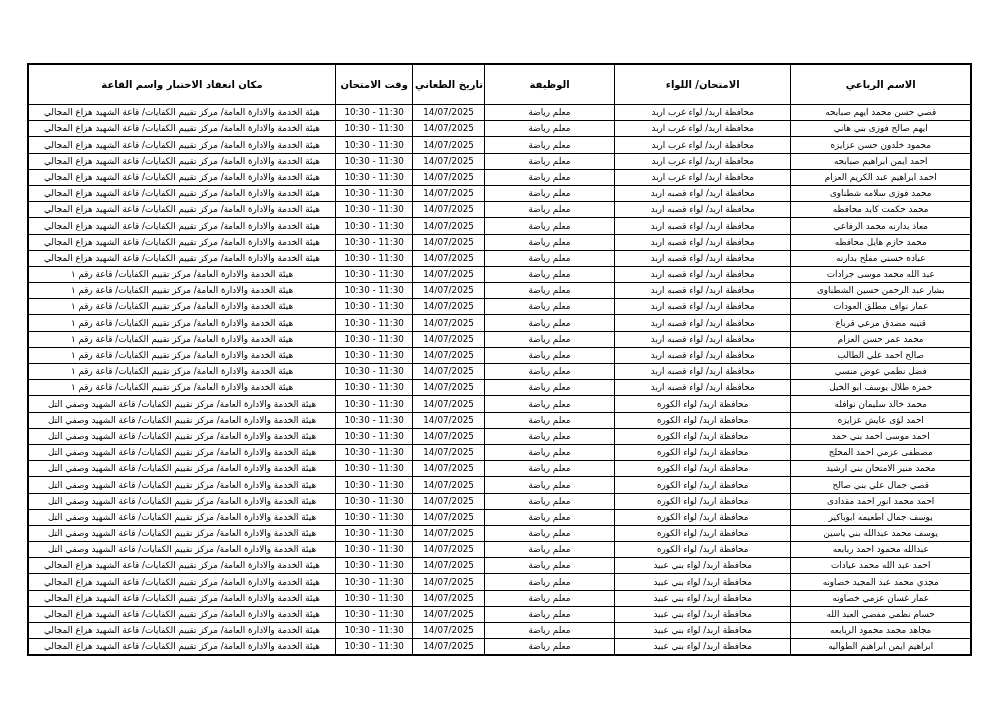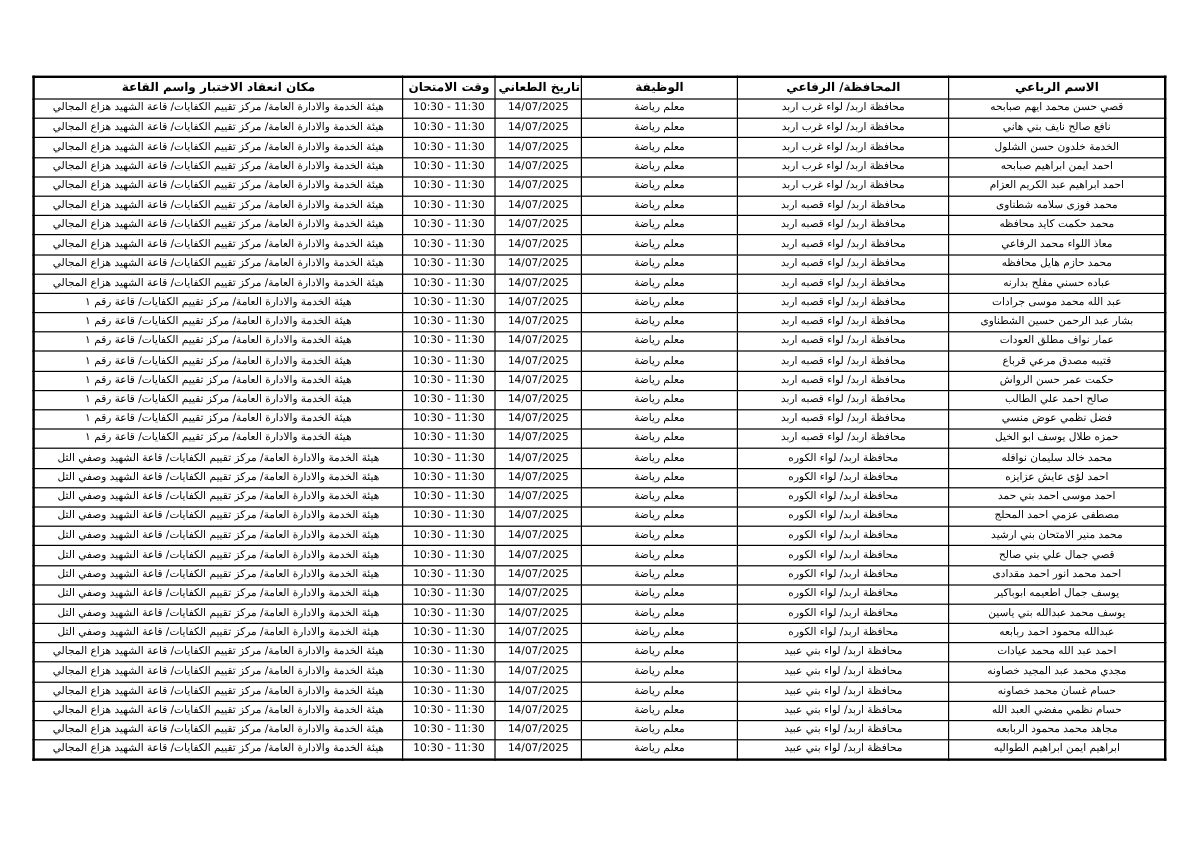--- a/index.html
+++ b/index.html
@@ -31,21 +31,21 @@
   }
   table.exam-table {
     border: 2px solid #000000;
   }
   table.exam-table th {
     height: 17px;
     font-size: 10px;
     font-weight: bold;
     text-align: center;
     vertical-align: middle;
-    padding: 0 2px;
+    padding: 11px 2px;
     white-space: nowrap;
     overflow: hidden;
     color: #000000;
   }
   table.exam-table td {
     height: 15.2px;
     font-size: 8.8px;
     text-align: center;
     vertical-align: middle;
     padding: 0 2px;
@@ -76,46 +76,46 @@
       <col class="c-name">
       <col class="c-gov">
       <col class="c-job">
       <col class="c-date">
       <col class="c-time">
       <col class="c-loc">
     </colgroup>
     <thead>
       <tr>
         <th>الاسم الرباعي</th>
-        <th>المحافظة/ الرفاعي</th>
+        <th>الامتحان/ اللواء</th>
         <th>الوظيفة</th>
         <th>تاريخ الطعاني</th>
         <th>وقت الامتحان</th>
         <th>مكان انعقاد الاختبار واسم القاعة</th>
       </tr>
     </thead>
     <tbody>
         <tr>
           <td class="col-name">قصي حسن محمد ايهم صبابحه</td>
           <td class="col-governorate">محافظة اربد/ لواء غرب اربد</td>
           <td class="col-job">معلم رياضة</td>
           <td class="col-date">14/07/2025</td>
           <td class="col-time">10:30 - 11:30</td>
           <td class="col-location">هيئة الخدمة والادارة العامة/ مركز تقييم الكفايات/ قاعة الشهيد هزاع المجالي</td>
         </tr>
         <tr>
-          <td class="col-name">نافع صالح نايف بني هاني</td>
-          <td class="col-governorate">محافظة اربد/ لواء غرب اربد</td>
-          <td class="col-job">معلم رياضة</td>
-          <td class="col-date">14/07/2025</td>
-          <td class="col-time">10:30 - 11:30</td>
-          <td class="col-location">هيئة الخدمة والادارة العامة/ مركز تقييم الكفايات/ قاعة الشهيد هزاع المجالي</td>
-        </tr>
-        <tr>
-          <td class="col-name">الخدمة خلدون حسن الشلول</td>
+          <td class="col-name">ايهم صالح فوزى بني هاني</td>
+          <td class="col-governorate">محافظة اربد/ لواء غرب اربد</td>
+          <td class="col-job">معلم رياضة</td>
+          <td class="col-date">14/07/2025</td>
+          <td class="col-time">10:30 - 11:30</td>
+          <td class="col-location">هيئة الخدمة والادارة العامة/ مركز تقييم الكفايات/ قاعة الشهيد هزاع المجالي</td>
+        </tr>
+        <tr>
+          <td class="col-name">محمود خلدون حسن عزايزه</td>
           <td class="col-governorate">محافظة اربد/ لواء غرب اربد</td>
           <td class="col-job">معلم رياضة</td>
           <td class="col-date">14/07/2025</td>
           <td class="col-time">10:30 - 11:30</td>
           <td class="col-location">هيئة الخدمة والادارة العامة/ مركز تقييم الكفايات/ قاعة الشهيد هزاع المجالي</td>
         </tr>
         <tr>
           <td class="col-name">احمد ايمن ابراهيم صبابحه</td>
           <td class="col-governorate">محافظة اربد/ لواء غرب اربد</td>
           <td class="col-job">معلم رياضة</td>
@@ -141,21 +141,21 @@
         </tr>
         <tr>
           <td class="col-name">محمد حكمت كايد محافظه</td>
           <td class="col-governorate">محافظة اربد/ لواء قصبه اربد</td>
           <td class="col-job">معلم رياضة</td>
           <td class="col-date">14/07/2025</td>
           <td class="col-time">10:30 - 11:30</td>
           <td class="col-location">هيئة الخدمة والادارة العامة/ مركز تقييم الكفايات/ قاعة الشهيد هزاع المجالي</td>
         </tr>
         <tr>
-          <td class="col-name">معاذ اللواء محمد الرفاعي</td>
+          <td class="col-name">معاذ بدارنه محمد الرفاعي</td>
           <td class="col-governorate">محافظة اربد/ لواء قصبه اربد</td>
           <td class="col-job">معلم رياضة</td>
           <td class="col-date">14/07/2025</td>
           <td class="col-time">10:30 - 11:30</td>
           <td class="col-location">هيئة الخدمة والادارة العامة/ مركز تقييم الكفايات/ قاعة الشهيد هزاع المجالي</td>
         </tr>
         <tr>
           <td class="col-name">محمد حازم هايل محافظه</td>
           <td class="col-governorate">محافظة اربد/ لواء قصبه اربد</td>
           <td class="col-job">معلم رياضة</td>
@@ -197,21 +197,21 @@
         </tr>
         <tr>
           <td class="col-name">قتيبه مصدق مرعي قرباع</td>
           <td class="col-governorate">محافظة اربد/ لواء قصبه اربد</td>
           <td class="col-job">معلم رياضة</td>
           <td class="col-date">14/07/2025</td>
           <td class="col-time">10:30 - 11:30</td>
           <td class="col-location">هيئة الخدمة والادارة العامة/ مركز تقييم الكفايات/ قاعة رقم ١</td>
         </tr>
         <tr>
-          <td class="col-name">حكمت عمر حسن الرواش</td>
+          <td class="col-name">محمد عمر حسن العزام</td>
           <td class="col-governorate">محافظة اربد/ لواء قصبه اربد</td>
           <td class="col-job">معلم رياضة</td>
           <td class="col-date">14/07/2025</td>
           <td class="col-time">10:30 - 11:30</td>
           <td class="col-location">هيئة الخدمة والادارة العامة/ مركز تقييم الكفايات/ قاعة رقم ١</td>
         </tr>
         <tr>
           <td class="col-name">صالح احمد علي الطالب</td>
           <td class="col-governorate">محافظة اربد/ لواء قصبه اربد</td>
           <td class="col-job">معلم رياضة</td>
@@ -325,21 +325,21 @@
         </tr>
         <tr>
           <td class="col-name">مجدي محمد عبد المجيد خصاونه</td>
           <td class="col-governorate">محافظة اربد/ لواء بني عبيد</td>
           <td class="col-job">معلم رياضة</td>
           <td class="col-date">14/07/2025</td>
           <td class="col-time">10:30 - 11:30</td>
           <td class="col-location">هيئة الخدمة والادارة العامة/ مركز تقييم الكفايات/ قاعة الشهيد هزاع المجالي</td>
         </tr>
         <tr>
-          <td class="col-name">حسام غسان محمد خصاونه</td>
+          <td class="col-name">عمار غسان عزمي خصاونه</td>
           <td class="col-governorate">محافظة اربد/ لواء بني عبيد</td>
           <td class="col-job">معلم رياضة</td>
           <td class="col-date">14/07/2025</td>
           <td class="col-time">10:30 - 11:30</td>
           <td class="col-location">هيئة الخدمة والادارة العامة/ مركز تقييم الكفايات/ قاعة الشهيد هزاع المجالي</td>
         </tr>
         <tr>
           <td class="col-name">حسام نظمي مفضي العبد الله</td>
           <td class="col-governorate">محافظة اربد/ لواء بني عبيد</td>
           <td class="col-job">معلم رياضة</td>

